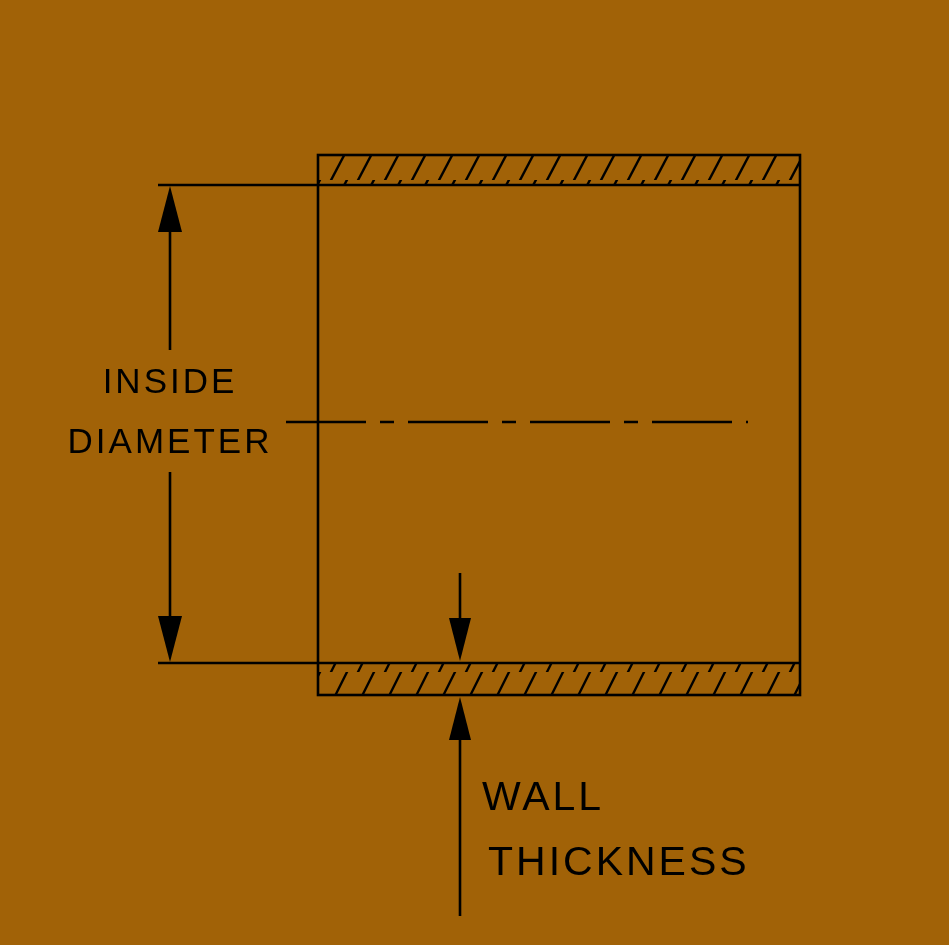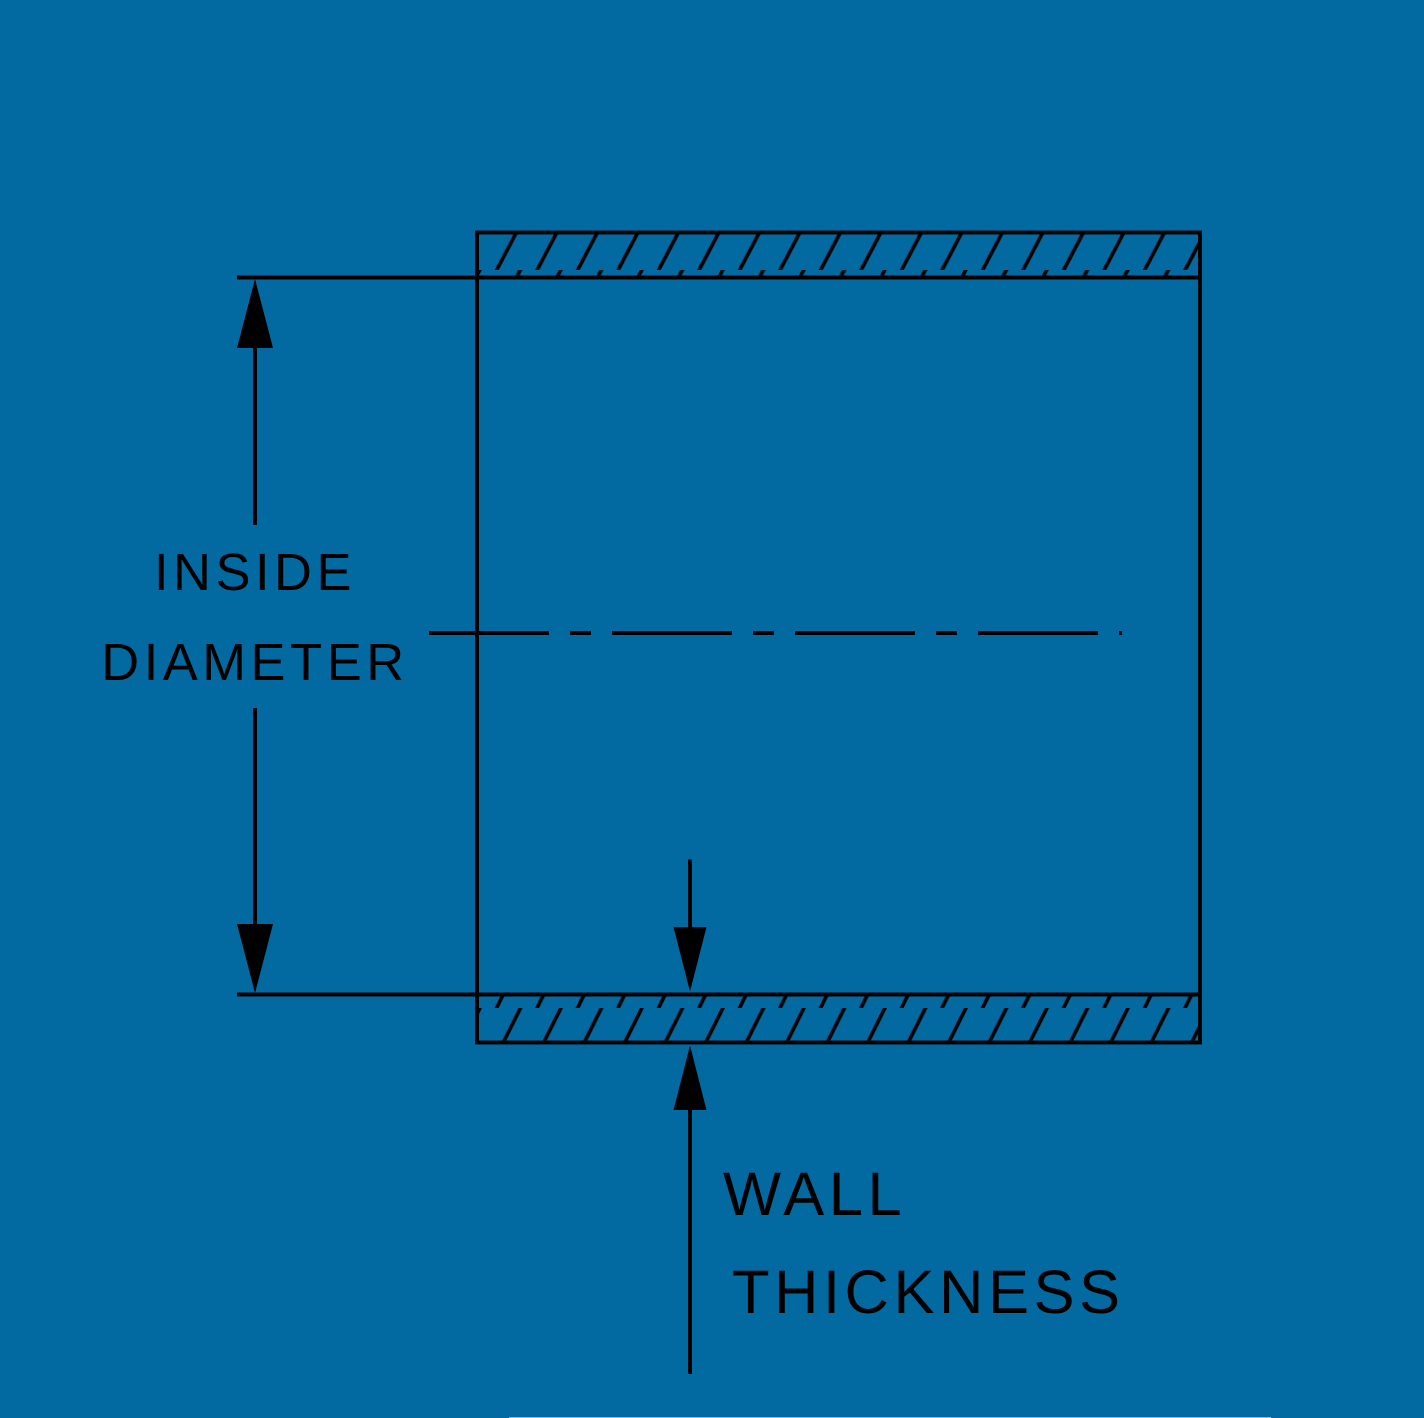--- a/index.html
+++ b/index.html
@@ -4,21 +4,21 @@
 <style>
   html, body {
     margin: 0;
     padding: 0;
     background: #ffffff;
   }
   .stage {
     position: relative;
     width: 949px;
     height: 945px;
-    background: #0369a1;
+    background: #a16207;
     overflow: hidden;
     font-family: "Liberation Sans", sans-serif;
     text-align: center;
   }
   svg { display: block; }
   .dim-text {
     font-family: "Liberation Sans", sans-serif;
     font-weight: 500;
     fill: #000000;
     letter-spacing: 3px;

